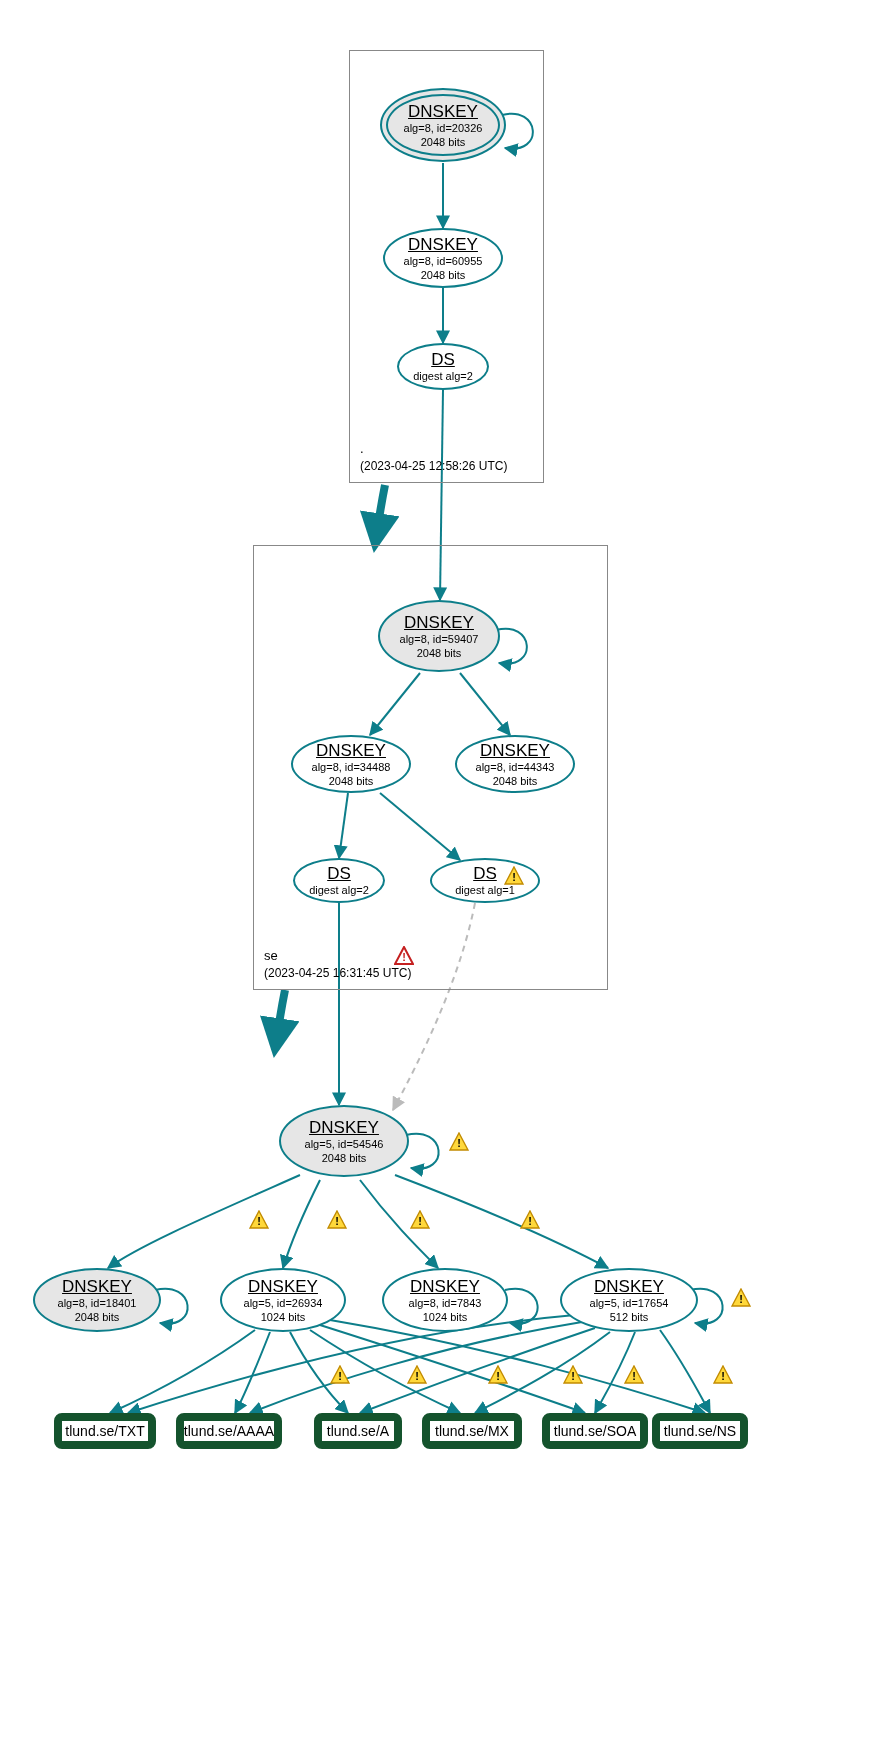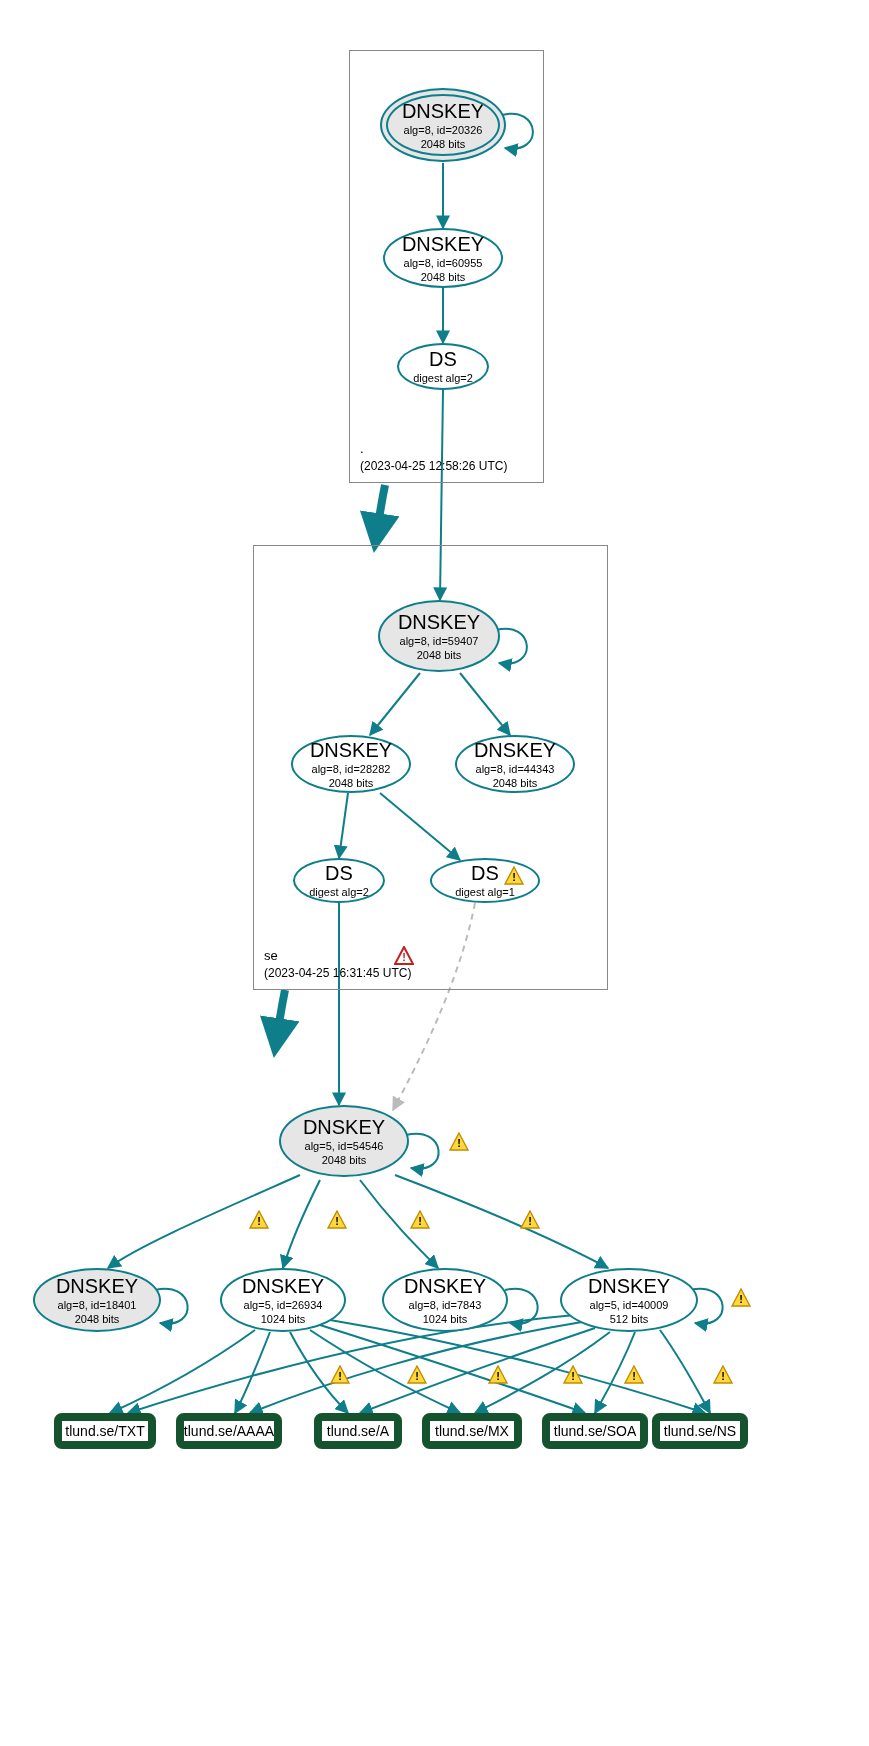--- a/index.html
+++ b/index.html
@@ -49,21 +49,21 @@
   }
   .node.gray { background: #e6e6e6; }
   .node.double::after {
     content: "";
     position: absolute;
     inset: 4px;
     border: 2px solid #0d7e8a;
     border-radius: 50%;
     pointer-events: none;
   }
-  .node .title { font-size: 20px; }
+  .node .title { font-size: 17px; text-decoration: underline; }
   .node .sub { font-size: 11px; }
   .record {
     position: absolute;
     border: 8px solid #14532d;
     border-radius: 8px;
     background: #fff;
     display: flex; align-items: center; justify-content: center;
     font-size: 14px;
     color: #000;
     box-sizing: border-box;
@@ -174,21 +174,21 @@
     <div class="sub">digest alg=2</div>
   </div>
 
   <div class="node gray" style="left:378px; top:600px; width:122px; height:72px;">
     <div class="title">DNSKEY</div>
     <div class="sub">alg=8, id=59407</div>
     <div class="sub">2048 bits</div>
   </div>
   <div class="node" style="left:291px; top:735px; width:120px; height:58px;">
     <div class="title">DNSKEY</div>
-    <div class="sub">alg=8, id=28282</div>
+    <div class="sub">alg=8, id=34488</div>
     <div class="sub">2048 bits</div>
   </div>
   <div class="node" style="left:455px; top:735px; width:120px; height:58px;">
     <div class="title">DNSKEY</div>
     <div class="sub">alg=8, id=44343</div>
     <div class="sub">2048 bits</div>
   </div>
   <div class="node" style="left:293px; top:858px; width:92px; height:45px;">
     <div class="title">DS</div>
     <div class="sub">digest alg=2</div>
@@ -215,21 +215,21 @@
     <div class="sub">alg=5, id=26934</div>
     <div class="sub">1024 bits</div>
   </div>
   <div class="node" style="left:382px; top:1268px; width:126px; height:64px;">
     <div class="title">DNSKEY</div>
     <div class="sub">alg=8, id=7843</div>
     <div class="sub">1024 bits</div>
   </div>
   <div class="node" style="left:560px; top:1268px; width:138px; height:64px;">
     <div class="title">DNSKEY</div>
-    <div class="sub">alg=5, id=40009</div>
+    <div class="sub">alg=5, id=17654</div>
     <div class="sub">512 bits</div>
   </div>
 
   <div class="record" style="left:54px;  top:1413px; width:102px; height:36px;">
       <span>tlund.se/TXT</span>
     </div>
   <div class="record" style="left:176px; top:1413px; width:106px; height:36px;">
       <span>tlund.se/AAAA</span>
     </div>
   <div class="record" style="left:314px; top:1413px; width:88px;  height:36px;">

